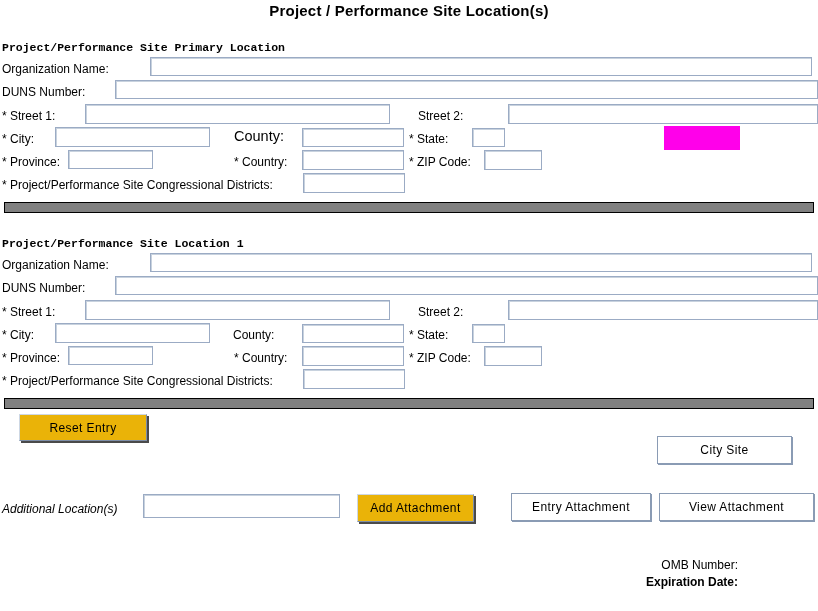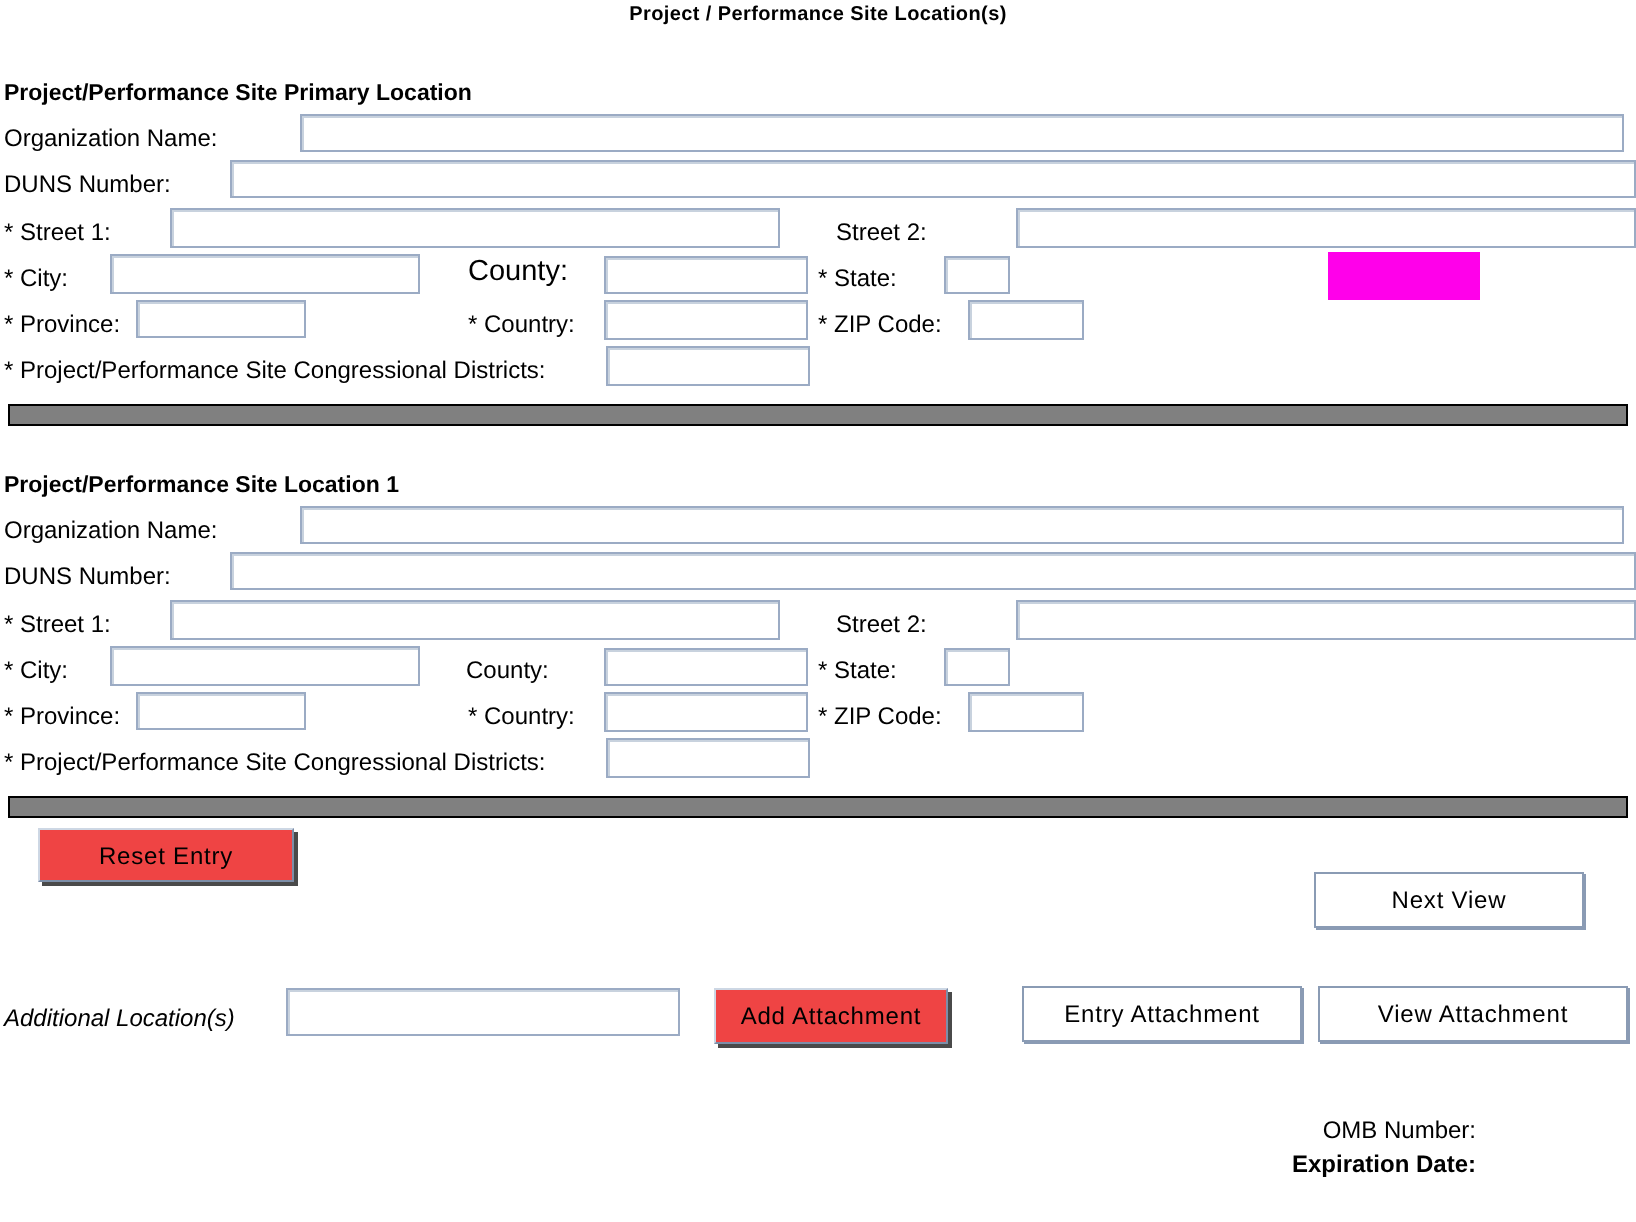--- a/index.html
+++ b/index.html
@@ -17,30 +17,31 @@
     overflow: hidden;
   }
   .abs { position: absolute; }
 
   
   #page-title {
     top: 2px;
     left: 0;
     width: 818px;
     text-align: center;
-    font-size: 10px;
+    font-size: 15px;
     font-weight: bold;
     letter-spacing: 0.2px;
   }
 
   
   .section-heading {
     left: 2px;
     font-size: 11.5px;
     font-weight: bold;
+    font-family: Liberation Mono, monospace;
   }
 
   
   .label {
     font-size: 12px;
     white-space: nowrap;
     line-height: 14px;
   }
   .label-big {
     font-size: 14.5px;
@@ -69,21 +70,21 @@
     box-sizing: border-box;
     font-size: 12px;
     display: flex;
     align-items: center;
     justify-content: center;
     letter-spacing: 0.4px;
     white-space: nowrap;
     user-select: none;
   }
   .btn-blue {
-    background: #ef4444;
+    background: #eab308;
     border: 1px solid #7d8ea8;
     border-top-color: #cdd7e4;
     border-left-color: #cdd7e4;
     box-shadow: 2px 2px 0 #4a4a4a;
     color: #000000;
   }
   .btn-white {
     background: #ffffff;
     border: 1px solid #8a9bb4;
     box-shadow: 1px 1px 0 #8a9bb4;
@@ -168,21 +169,21 @@
 <div class="abs label" style="top:351px; left:409px;">* ZIP Code:</div>
 <div class="abs field" style="top:346px; left:484px; width:58px; height:20px;"></div>
 
 <div class="abs label" style="top:374px; left:2px;">* Project/Performance Site Congressional Districts:</div>
 <div class="abs field" style="top:369px; left:303px; width:102px; height:20px;"></div>
 
 <div class="abs divider-bar" style="top:398px;"></div>
 
 <div class="abs btn btn-blue" style="top:414px; left:19px; width:128px; height:27px;">Reset Entry</div>
 
-<div class="abs btn btn-white" style="top:436px; left:657px; width:135px; height:28px;">Next View</div>
+<div class="abs btn btn-white" style="top:436px; left:657px; width:135px; height:28px;">City Site</div>
 
 <div class="abs label" style="top:502px; left:2px;font-style:italic;">Additional Location(s)</div>
 <div class="abs field" style="top:494px; left:143px; width:197px; height:24px;"></div>
 
 <div class="abs btn btn-blue" style="top:494px; left:357px; width:117px; height:28px;">Add Attachment</div>
 
 <div class="abs btn btn-white" style="top:493px; left:511px; width:140px; height:28px;">Entry Attachment</div>
 
 <div class="abs btn btn-white" style="top:493px; left:659px; width:155px; height:28px;">View  Attachment</div>
 

